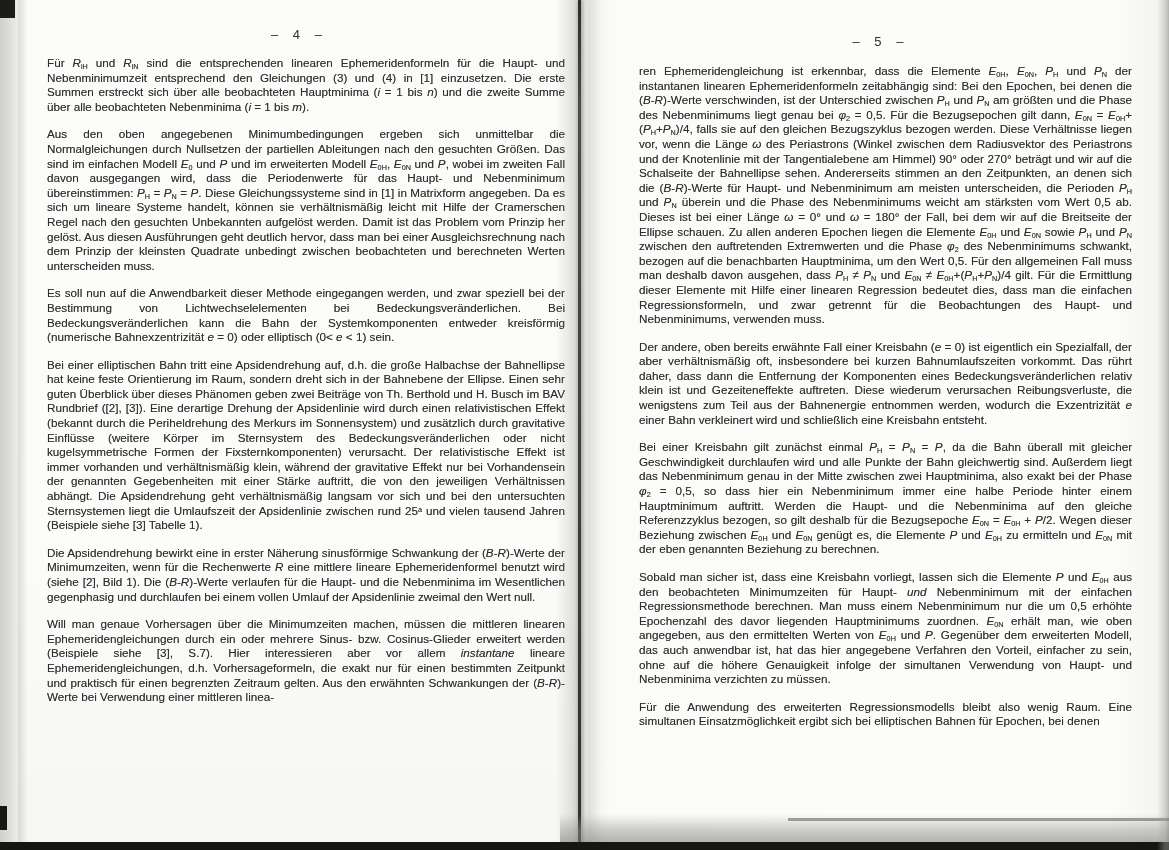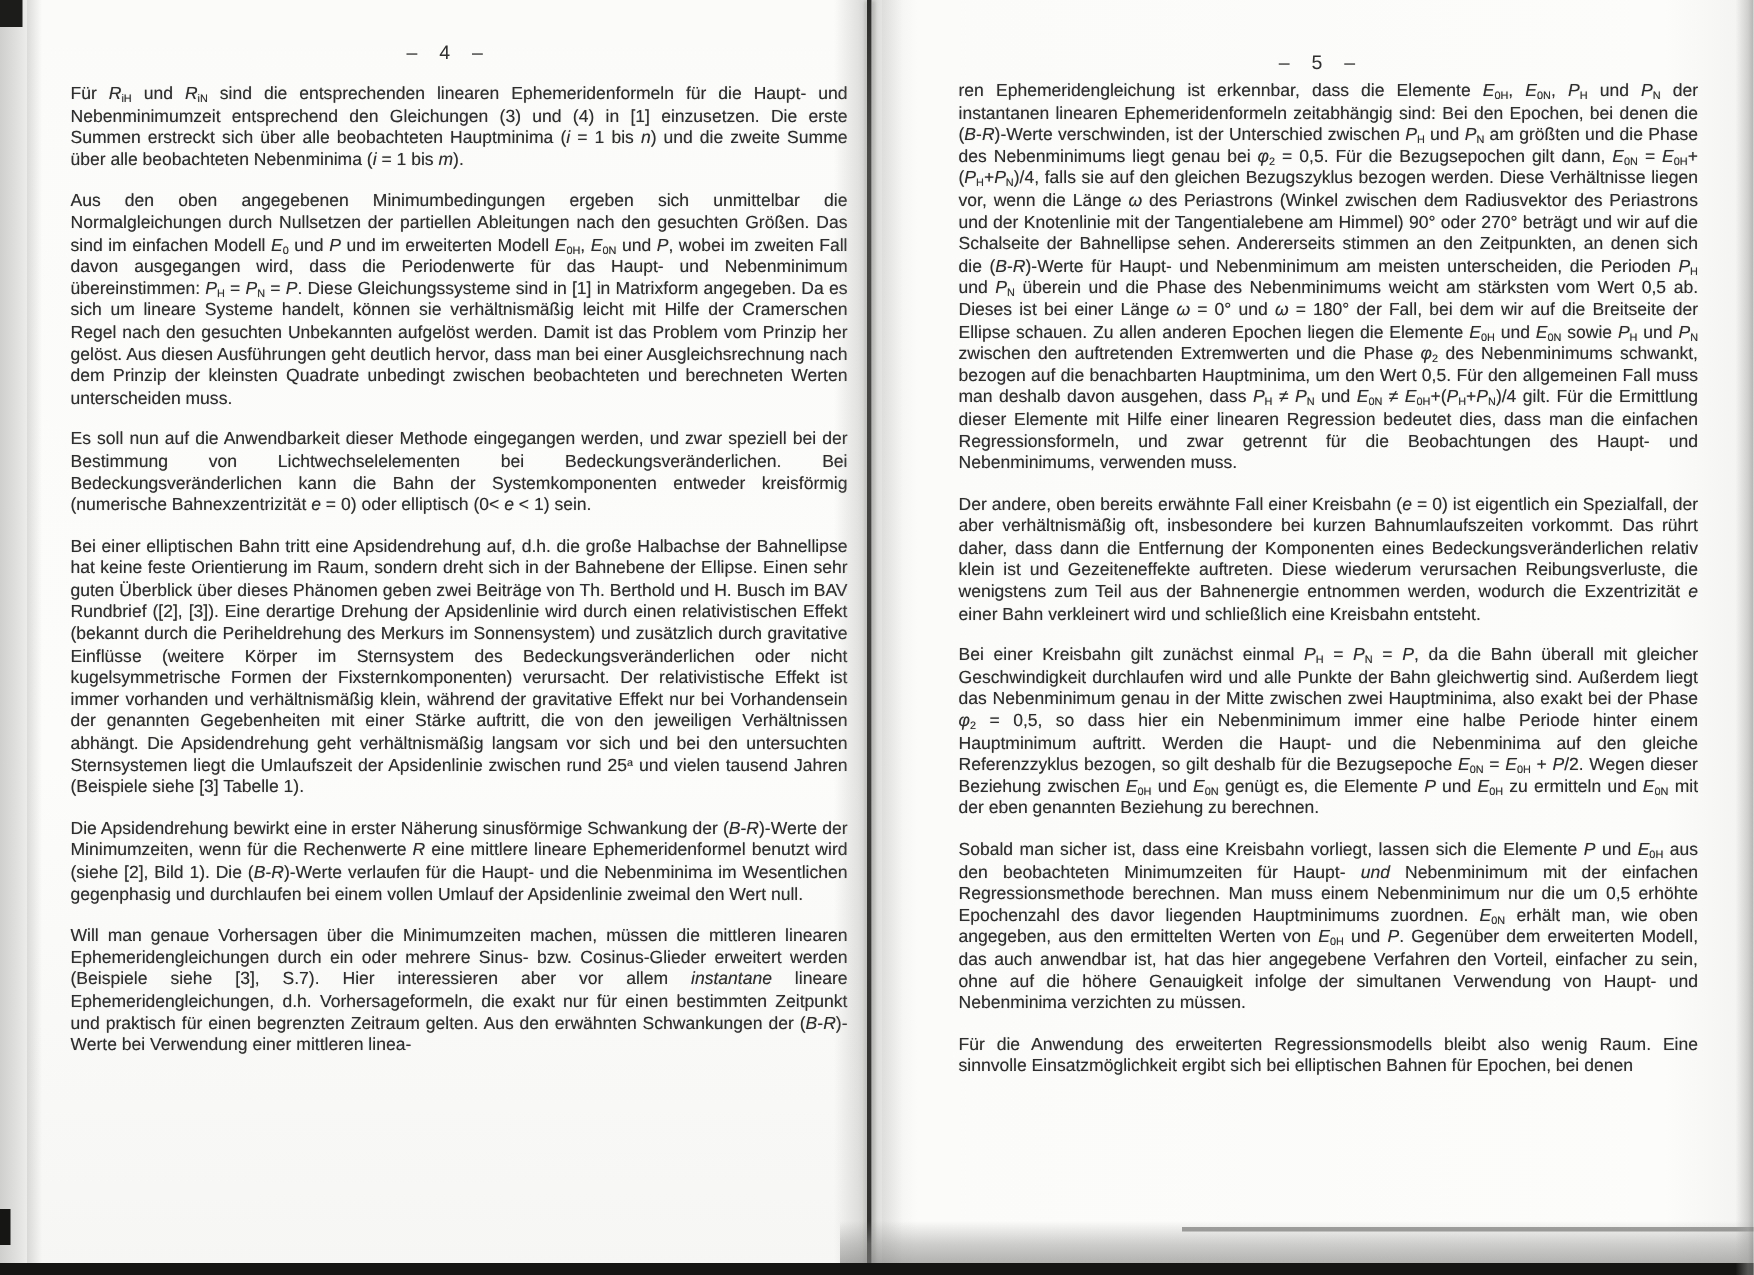--- a/index.html
+++ b/index.html
@@ -32,21 +32,21 @@
   .page-right .pagenum { top: 34px; }
   .page-text {
     position: absolute;
     font-size: 11.7px;
     line-height: 14.6px;
     color: #2e2e2e;
     text-align: justify;
     text-shadow: 0 0 0.5px rgba(46,46,46,0.5);
   }
   .page-left  .page-text { left: 29px; top: 56px; width: 518px; }
-  .page-right .page-text { left: 51px; top: 54px; width: 493px; }
+  .page-right .page-text { left: 51px; top: 64px; width: 493px; }
   .page-text p { margin: 0 0 13px 0; }
   .page-text p:last-child { margin-bottom: 0; }
   .page-text sub { font-size: 0.62em; line-height: 0; vertical-align: -0.28em; }
   .page-text sup { font-size: 0.62em; line-height: 0; vertical-align: 0.45em; }
 
   
   .scanner-strip-left {
     position: absolute; left: 0; top: 0; width: 18px; height: 850px;
     background: linear-gradient(90deg, #cfcfcd 0%, #dededc 55%, #ececea 100%);
   }
@@ -108,21 +108,21 @@
     </div>
 </div>
 
 <div class="page page-right">
   <div class="pagenum">– 5 –</div>
   <div class="page-text">
       <p>ren Ephemeridengleichung ist erkennbar, dass die Elemente <i>E</i><sub>0H</sub>, <i>E</i><sub>0N</sub>, <i>P</i><sub>H</sub> und <i>P</i><sub>N</sub> der instantanen linearen Ephemeridenformeln zeitabhängig sind: Bei den Epochen, bei denen die (<i>B</i>-<i>R</i>)-Werte verschwinden, ist der Unterschied zwischen <i>P</i><sub>H</sub> und <i>P</i><sub>N</sub> am größten und die Phase des Nebenminimums liegt genau bei <i>φ</i><sub>2</sub> = 0,5. Für die Bezugsepochen gilt dann, <i>E</i><sub>0N</sub> = <i>E</i><sub>0H</sub>+(<i>P</i><sub>H</sub>+<i>P</i><sub>N</sub>)/4, falls sie auf den gleichen Bezugszyklus bezogen werden. Diese Verhältnisse liegen vor, wenn die Länge <i>ω</i> des Periastrons (Winkel zwischen dem Radiusvektor des Periastrons und der Knotenlinie mit der Tangentialebene am Himmel) 90° oder 270° beträgt und wir auf die Schalseite der Bahnellipse sehen. Andererseits stimmen an den Zeitpunkten, an denen sich die (<i>B</i>-<i>R</i>)-Werte für Haupt- und Nebenminimum am meisten unterscheiden, die Perioden <i>P</i><sub>H</sub> und <i>P</i><sub>N</sub> überein und die Phase des Nebenminimums weicht am stärksten vom Wert 0,5 ab. Dieses ist bei einer Länge <i>ω</i> = 0° und <i>ω</i> = 180° der Fall, bei dem wir auf die Breitseite der Ellipse schauen. Zu allen anderen Epochen liegen die Elemente <i>E</i><sub>0H</sub> und <i>E</i><sub>0N</sub> sowie <i>P</i><sub>H</sub> und <i>P</i><sub>N</sub> zwischen den auftretenden Extremwerten und die Phase <i>φ</i><sub>2</sub> des Nebenminimums schwankt, bezogen auf die benachbarten Hauptminima, um den Wert 0,5. Für den allgemeinen Fall muss man deshalb davon ausgehen, dass <i>P</i><sub>H</sub> ≠ <i>P</i><sub>N</sub> und <i>E</i><sub>0N</sub> ≠ <i>E</i><sub>0H</sub>+(<i>P</i><sub>H</sub>+<i>P</i><sub>N</sub>)/4 gilt. Für die Ermittlung dieser Elemente mit Hilfe einer linearen Regression bedeutet dies, dass man die einfachen Regressionsformeln, und zwar getrennt für die Beobachtungen des Haupt- und Nebenminimums, verwenden muss.</p>
       <p>Der andere, oben bereits erwähnte Fall einer Kreisbahn (<i>e</i> = 0) ist eigentlich ein Spezialfall, der aber verhältnismäßig oft, insbesondere bei kurzen Bahnumlaufszeiten vorkommt. Das rührt daher, dass dann die Entfernung der Komponenten eines Bedeckungsveränderlichen relativ klein ist und Gezeiteneffekte auftreten. Diese wiederum verursachen Reibungsverluste, die wenigstens zum Teil aus der Bahnenergie entnommen werden, wodurch die Exzentrizität <i>e</i> einer Bahn verkleinert wird und schließlich eine Kreisbahn entsteht.</p>
       <p>Bei einer Kreisbahn gilt zunächst einmal <i>P</i><sub>H</sub> = <i>P</i><sub>N</sub> = <i>P</i>, da die Bahn überall mit gleicher Geschwindigkeit durchlaufen wird und alle Punkte der Bahn gleichwertig sind. Außerdem liegt das Nebenminimum genau in der Mitte zwischen zwei Hauptminima, also exakt bei der Phase <i>φ</i><sub>2</sub> = 0,5, so dass hier ein Nebenminimum immer eine halbe Periode hinter einem Hauptminimum auftritt. Werden die Haupt- und die Nebenminima auf den gleiche Referenzzyklus bezogen, so gilt deshalb für die Bezugsepoche <i>E</i><sub>0N</sub> = <i>E</i><sub>0H</sub> + <i>P</i>/2. Wegen dieser Beziehung zwischen <i>E</i><sub>0H</sub> und <i>E</i><sub>0N</sub> genügt es, die Elemente <i>P</i> und <i>E</i><sub>0H</sub> zu ermitteln und <i>E</i><sub>0N</sub> mit der eben genannten Beziehung zu berechnen.</p>
       <p>Sobald man sicher ist, dass eine Kreisbahn vorliegt, lassen sich die Elemente <i>P</i> und <i>E</i><sub>0H</sub> aus den beobachteten Minimumzeiten für Haupt- <i>und</i> Nebenminimum mit der einfachen Regressionsmethode berechnen. Man muss einem Nebenminimum nur die um 0,5 erhöhte Epochenzahl des davor liegenden Hauptminimums zuordnen. <i>E</i><sub>0N</sub> erhält man, wie oben angegeben, aus den ermittelten Werten von <i>E</i><sub>0H</sub> und <i>P</i>. Gegenüber dem erweiterten Modell, das auch anwendbar ist, hat das hier angegebene Verfahren den Vorteil, einfacher zu sein, ohne auf die höhere Genauigkeit infolge der simultanen Verwendung von Haupt- und Nebenminima verzichten zu müssen.</p>
-      <p>Für die Anwendung des erweiterten Regressionsmodells bleibt also wenig Raum. Eine sinnvolle Einsatzmöglichkeit ergibt sich bei elliptischen Bahnen für Epochen, bei denen</p>
+      <p>Für die Anwendung des erweiterten Regressionsmodells bleibt also wenig Raum. Eine simultanen Einsatzmöglichkeit ergibt sich bei elliptischen Bahnen für Epochen, bei denen</p>
     </div>
 </div>
 
 <div class="scanner-strip-left"></div>
 <div class="left-page-curl"></div>
 <div class="corner-mark-tl"></div>
 <div class="corner-mark-bl"></div>
 <div class="spine-shadow"></div>
 <div class="spine-line"></div>
 <div class="bottom-shadow-right"></div>

